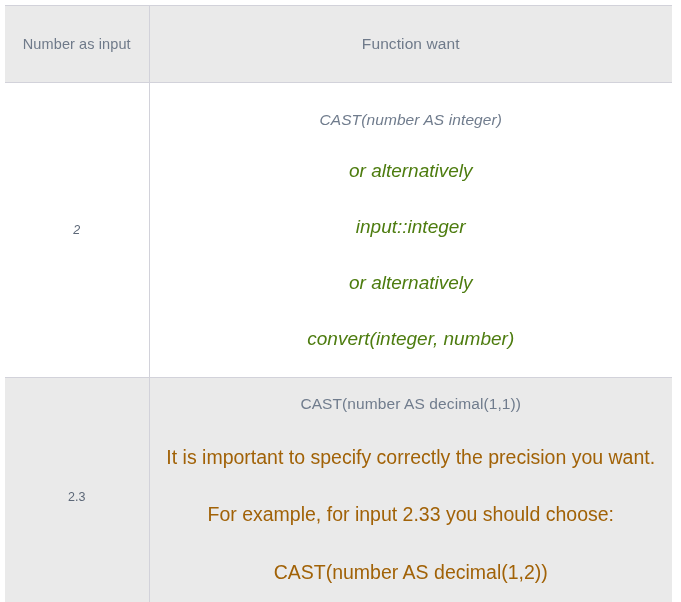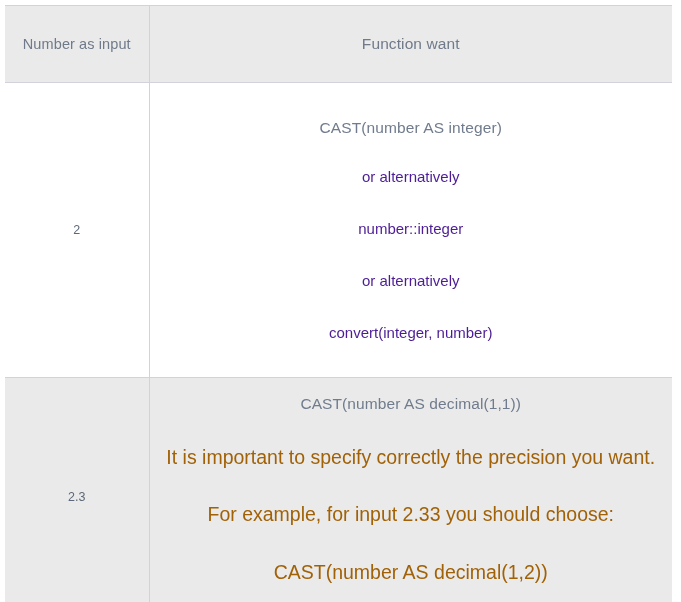--- a/index.html
+++ b/index.html
@@ -72,21 +72,21 @@
     font-size: 12.5px;
     color: #5d6878;
   }
 
   td.cell-call {
     text-align: center;
     padding: 0 14px;
   }
 
   
-  tr.row-white td { height: 294px; }
+  tr.row-white td { height: 294px; font-style: italic; }
   tr.row-gray  td { height: 238px; }
 
   .call-lines {
     display: flex;
     flex-direction: column;
     justify-content: center;
     align-items: center;
   }
 
   .line {
@@ -97,22 +97,22 @@
     white-space: nowrap;
   }
 
   
   .line.sm {
     font-size: 15.5px;
     color: #707c8d;
     letter-spacing: 0.1px;
   }
   .line.md {
-    font-size: 15px;
-    color: #4c1d95;
+    font-size: 19px;
+    color: #4d7c0f;
   }
   .line.lg {
     font-size: 19.5px;
     color: #a16207;
   }
 
   
   .r1 .line { line-height: 1; }
   .r1 .line.sm { margin-bottom: 34px; }
   .r1 .line.md { margin-bottom: 37px; }
@@ -142,21 +142,21 @@
     </thead>
 
     <tbody>
 
       <tr class="row-white">
         <td class="cell-input">2</td>
         <td class="cell-call">
           <div class="call-lines r1">
             <span class="line sm">CAST(number AS integer)</span>
             <span class="line md">or alternatively</span>
-            <span class="line md">number::integer</span>
+            <span class="line md">input::integer</span>
             <span class="line md">or alternatively</span>
             <span class="line md last">convert(integer, number)</span>
           </div>
         </td>
       </tr>
 
       <tr class="row-gray">
         <td class="cell-input">2.3</td>
         <td class="cell-call">
           <div class="call-lines r2">

